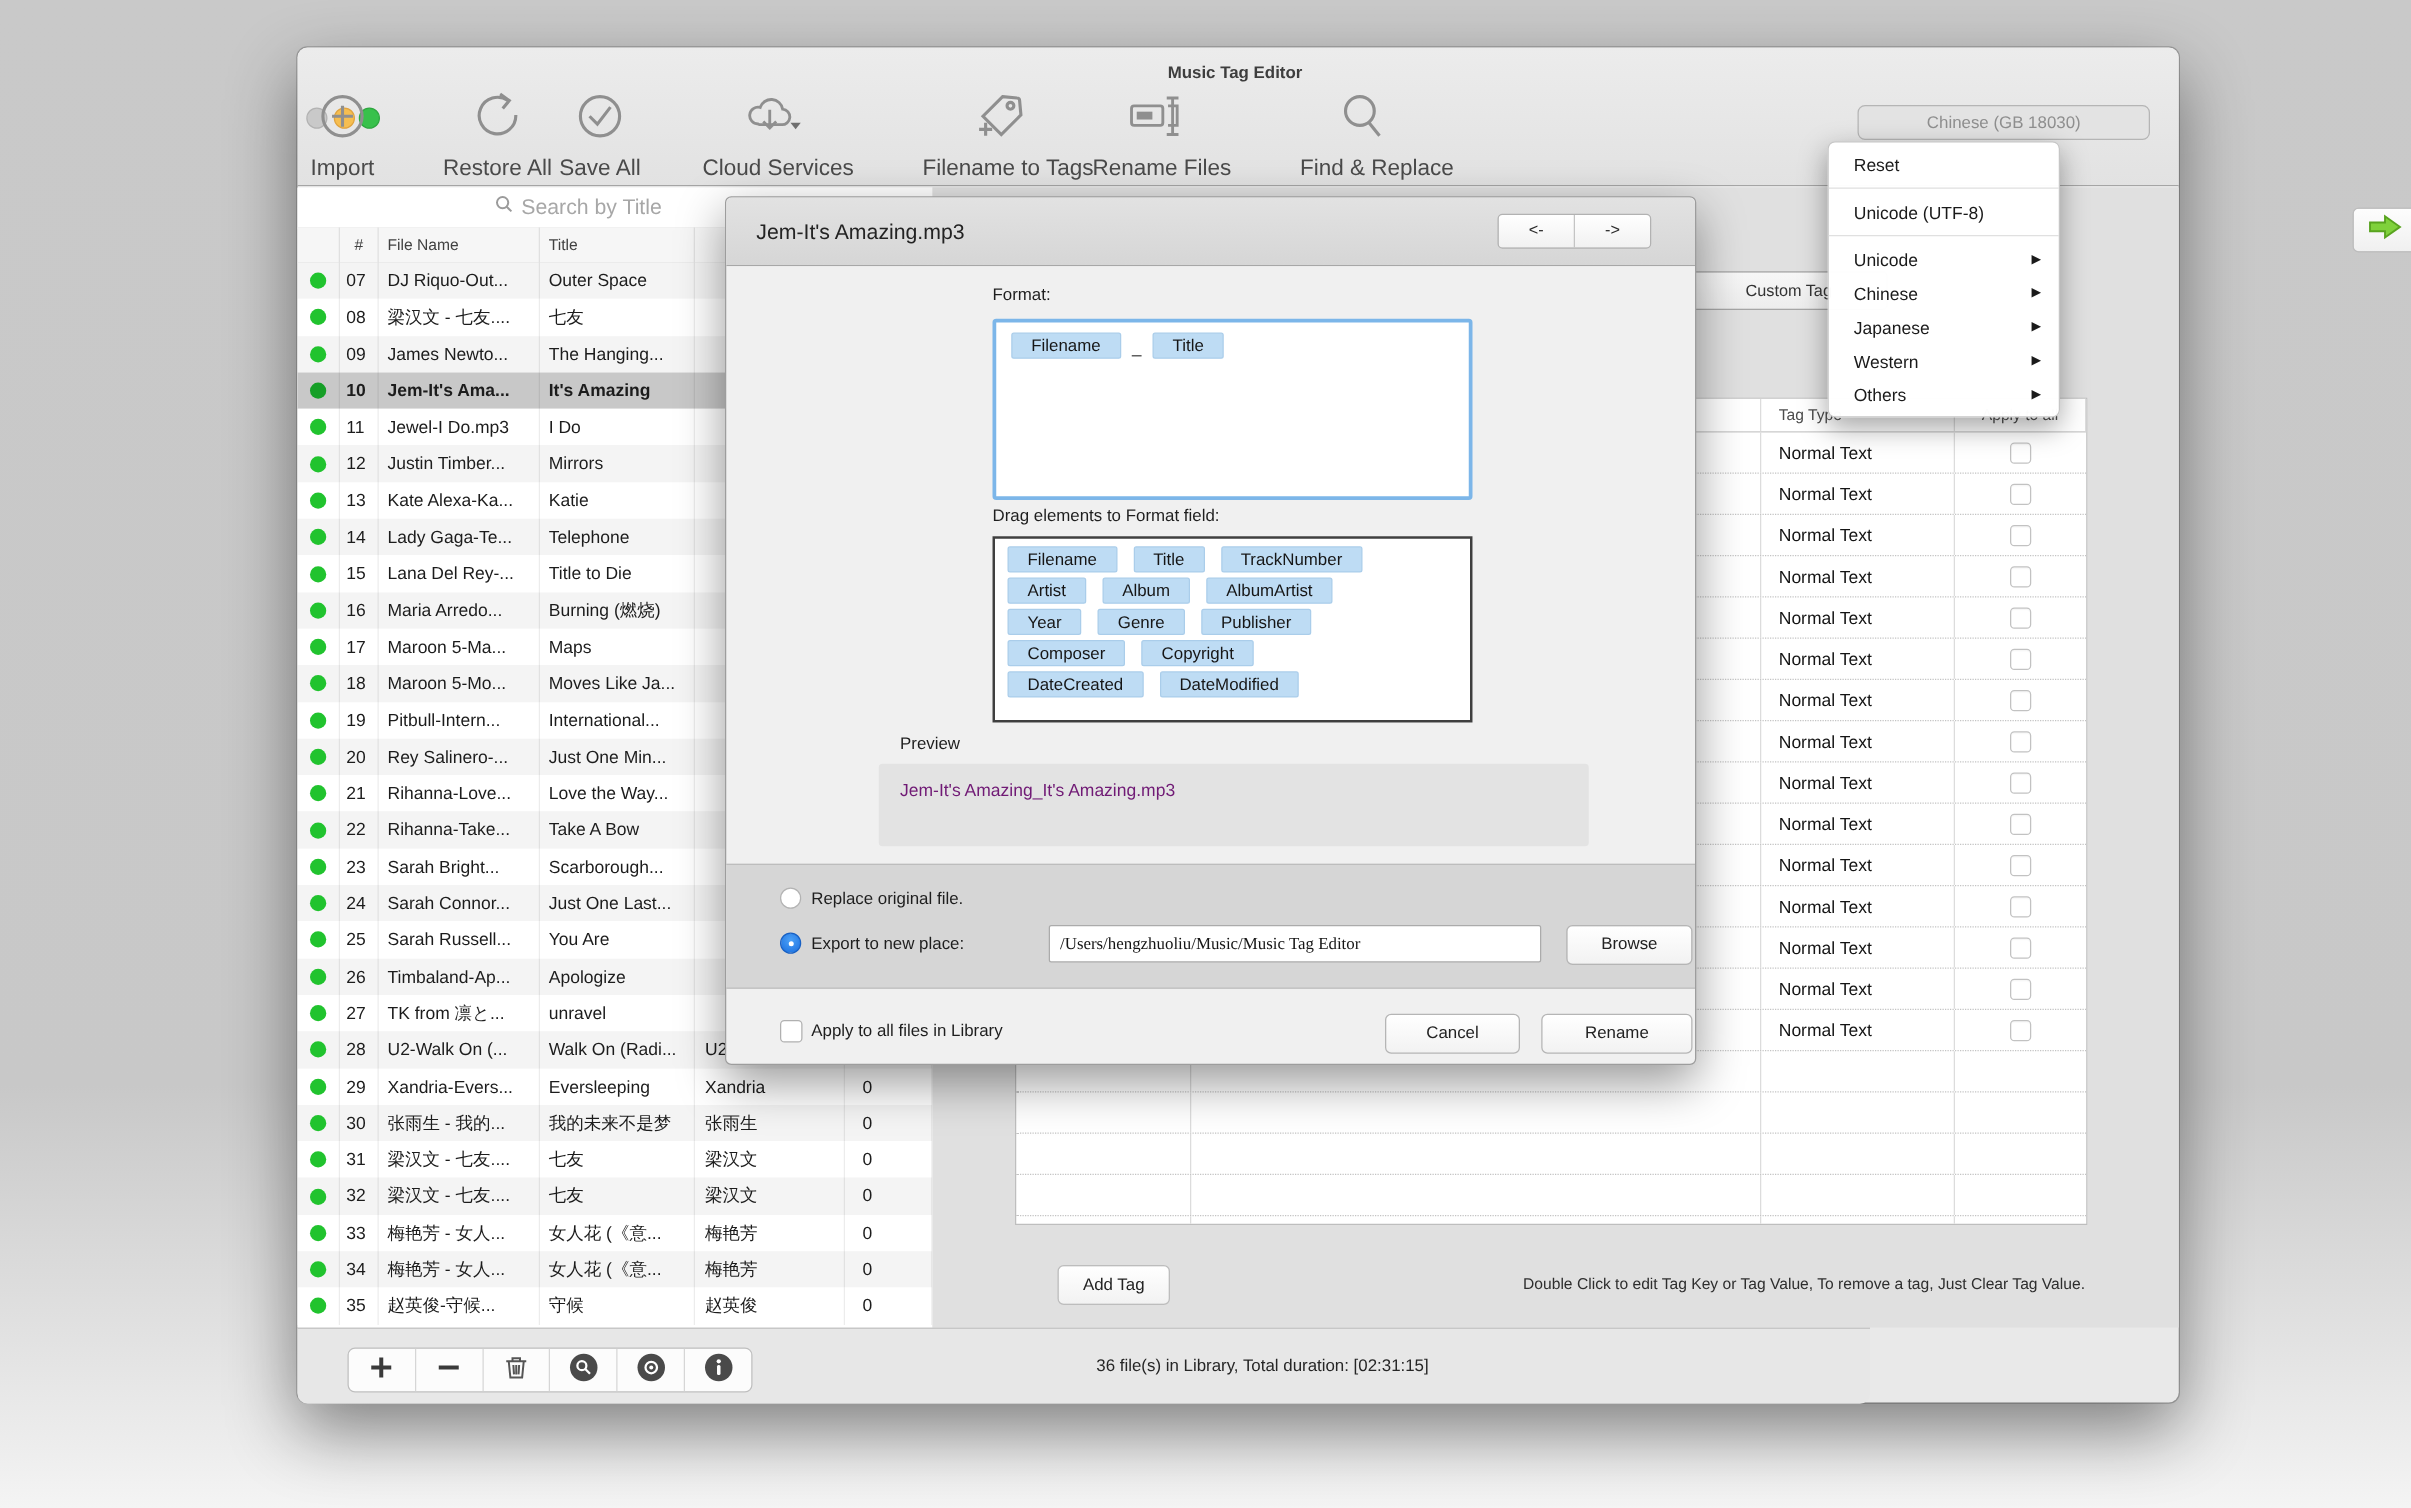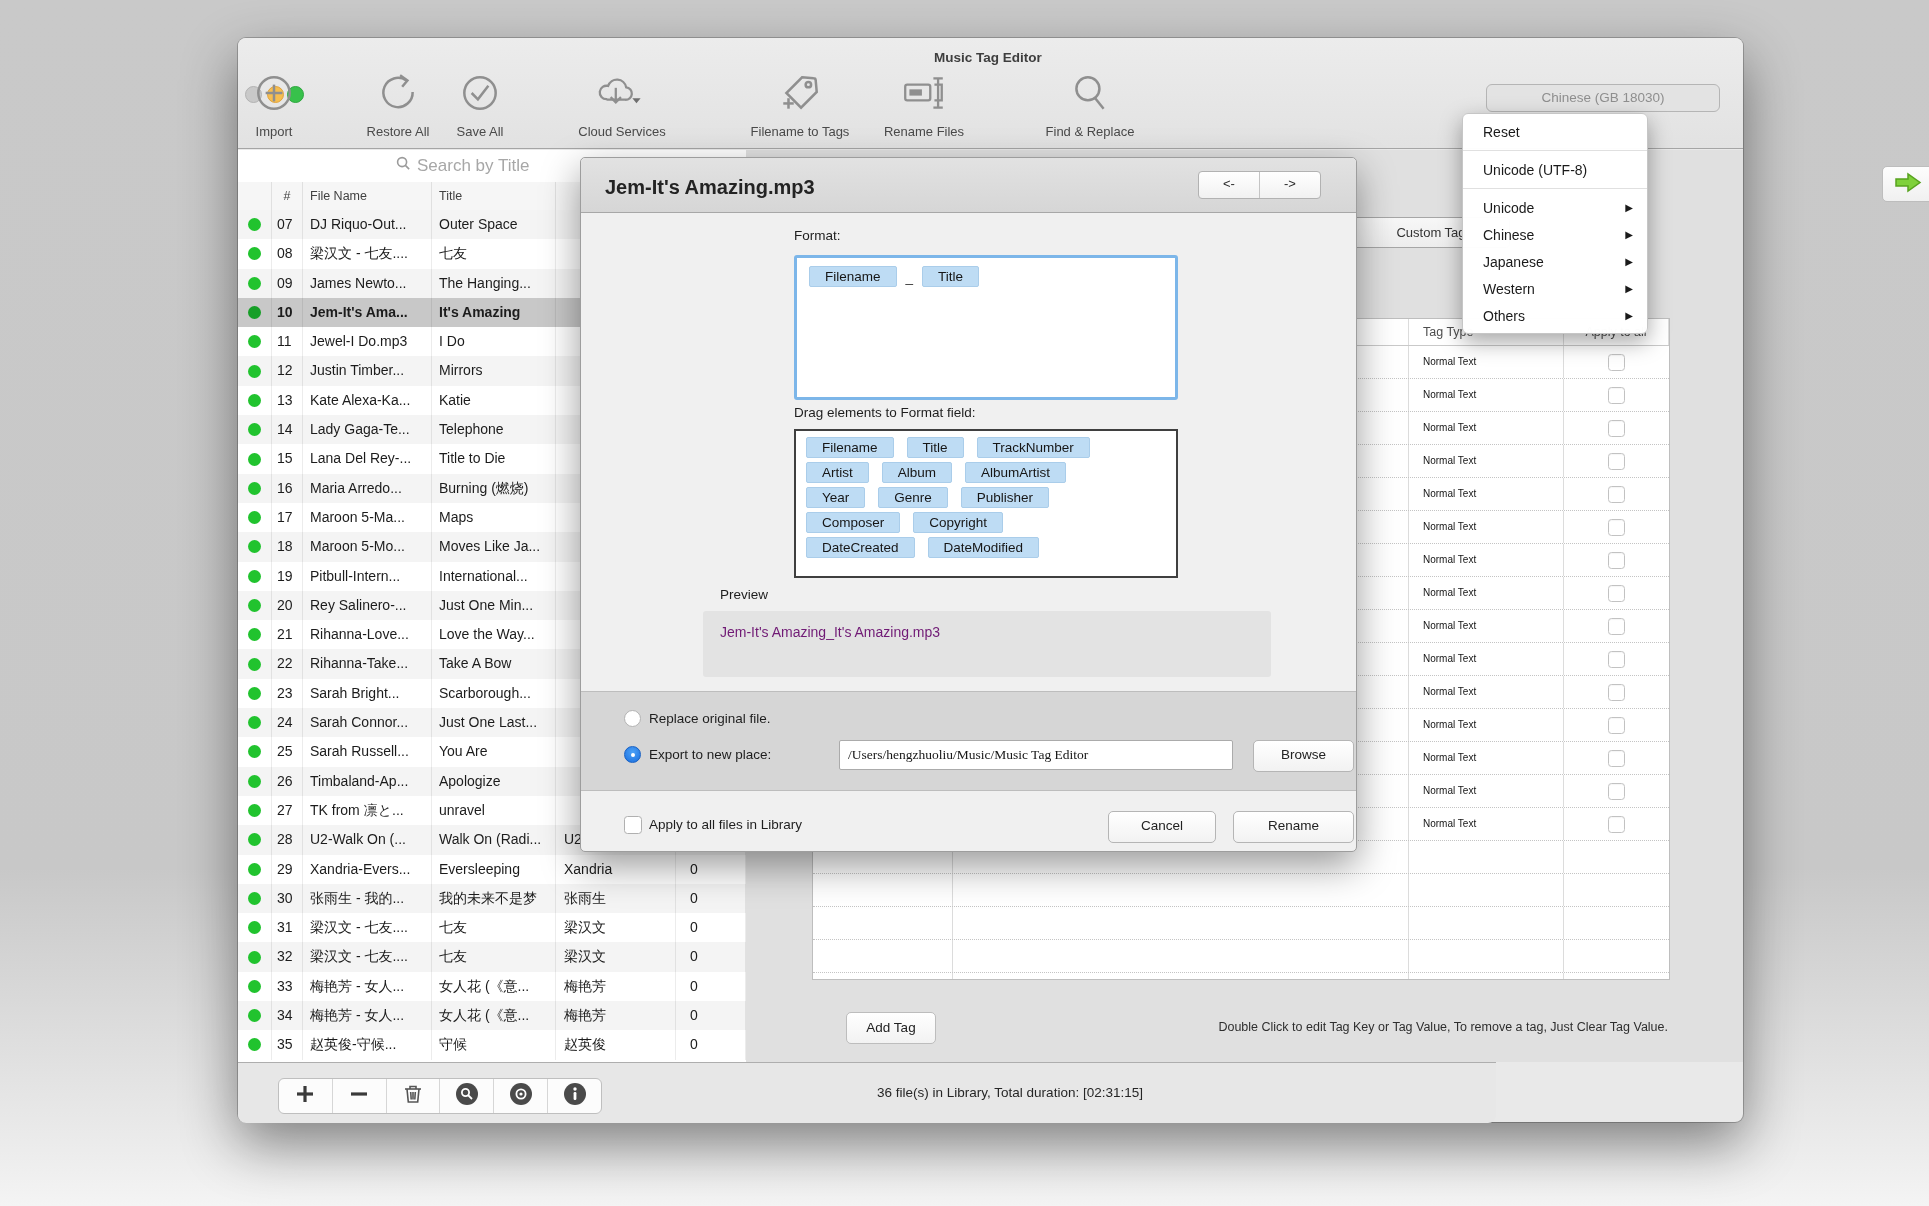--- a/index.html
+++ b/index.html
@@ -18,21 +18,21 @@
   
   #toolbar{left:0;top:0;width:1505px;height:110px;border-radius:8px 8px 0 0;
     background:linear-gradient(180deg,#ececec,#e2e2e2);border-bottom:1px solid #a5a5a5;}
   .tl{width:15px;height:15px;border-radius:50%;top:48px;}
   #tl-close{left:7px;background:#c9c9c9;border:1px solid #b2b2b2;}
   #tl-min{left:29px;background:#f6be50;border:1px solid #e0a33e;}
   #tl-zoom{left:49px;background:#38c14b;border:1px solid #2ea73f;}
   #win-title{left:420px;top:12px;width:660px;text-align:center;font-size:13.5px;font-weight:600;color:#3e3e3e;}
   .titem{top:32px;text-align:center;cursor:default;}
   .titem .ticon{display:block;height:52px;}
-  .titem .tlabel{display:block;font-size:13px;color:#4a4a4a;margin-top:2px;white-space:nowrap;}
+  .titem .tlabel{display:block;font-size:18px;color:#4a4a4a;margin-top:2px;white-space:nowrap;}
   .ticon svg{display:inline-block;}
   #enc-field{left:1248px;top:46px;width:232px;height:26px;border:1px solid #b5b5b5;border-radius:6px;
     background:#e3e3e3;color:#8f8f8f;font-size:13.5px;text-align:center;line-height:26px;}
 
   
   #file-table{left:0;top:112px;width:508px;height:912px;background:#ffffff;overflow:hidden;}
   #search-row{left:0;top:0;width:508px;height:32px;background:#fff;border-bottom:1px solid #dcdcdc;}
   #search-inner{left:158px;top:7px;height:18px;display:flex;align-items:center;gap:6px;color:#a7a7a7;font-size:17px;}
   #fheader{left:0;top:32px;width:508px;height:28px;background:#f6f6f6;border-bottom:1px solid #cfcfcf;
     display:grid;grid-template-columns:34px 31px 129px 124px 120px 70px;font-size:12.5px;color:#414141;}
@@ -57,42 +57,42 @@
   #custom-tab{left:606px;top:67px;width:156px;height:29px;background:linear-gradient(180deg,#f7f7f7,#ededed);
     border:1px solid #a6a6a6;border-radius:4px;text-align:center;line-height:29px;font-size:13px;color:#333;}
   #tag-table{left:66px;top:168px;width:856px;height:660px;background:#fff;border:1px solid #bebebe;overflow:hidden;}
   #tag-header{display:grid;grid-template-columns:140px 456px 155px 105px;height:26px;border-bottom:1px solid #c9c9c9;
     font-size:12.5px;color:#4d4d4d;background:#fff;}
   #tag-header div{line-height:26px;border-right:1px solid #dcdcdc;}
   #tag-header .th-type{padding-left:14px;}
   #tag-header .th-apply{text-align:center;}
   .trow{display:grid;grid-template-columns:140px 456px 155px 105px;height:32px;border-bottom:1px dotted #c4c4c4;}
   .tc{border-right:1px solid #dcdcdc;overflow:hidden;}
-  .tc.type{font-size:10px;color:#141414;line-height:32px;padding-left:14px;white-space:nowrap;}
+  .tc.type{font-size:14px;color:#141414;line-height:32px;padding-left:14px;white-space:nowrap;}
   .tc.apply{display:flex;align-items:center;justify-content:center;border-right:none;}
   .cbx{width:15px;height:15px;border:1px solid #c2c2c2;border-radius:3.5px;background:#fff;box-shadow:inset 0 1px 1px rgba(0,0,0,.04);}
   #add-tag{left:100px;top:862px;width:88px;height:30px;background:linear-gradient(180deg,#fff,#f2f2f2);
     border:1px solid #bdbdbd;border-radius:5px;text-align:center;line-height:30px;font-size:13.5px;color:#222;}
   #tag-hint{left:322px;top:870px;width:600px;text-align:right;font-size:12.5px;color:#2e2e2e;}
   #green-btn{left:1136px;top:16px;width:50px;height:34px;background:linear-gradient(180deg,#fdfdfd,#f0f0f0);
     border:1px solid #bdbdbd;border-radius:5px;display:flex;align-items:center;justify-content:center;}
 
   
   #status-bar{left:0;top:1024px;width:1258px;height:60px;background:#e7e7e7;border-top:1px solid #aeaeae;border-radius:0 0 8px 8px;}
   #seg{left:40px;top:15px;width:322px;height:34px;background:#fcfcfc;border:1px solid #bfbfbf;border-radius:6px;display:flex;}
   .segb{flex:1;display:flex;align-items:center;justify-content:center;border-left:1px solid #d6d6d6;}
   .segb:first-child{border-left:none;}
   #status-text{left:422px;top:22px;width:700px;text-align:center;font-size:13.5px;color:#262626;}
 
   
   #dialog{left:342px;top:119px;width:775px;height:693px;background:#f0f0f0;border:1px solid #9d9d9d;border-radius:5px;
     box-shadow:0 14px 38px rgba(0,0,0,.4);z-index:20;}
   #dlg-header{left:0;top:0;width:775px;height:54px;background:linear-gradient(180deg,#e2e2e2,#d6d6d6);
     border-bottom:1px solid #a7a7a7;border-radius:5px 5px 0 0;}
-  #dlg-title{left:24px;top:18px;font-size:20px;font-weight:700;color:#232323;}
+  #dlg-title{left:24px;top:18px;font-size:17px;font-weight:400;color:#232323;}
   #dlg-nav{left:617px;top:13px;width:121px;height:26px;display:flex;border:1px solid #b2b2b2;border-radius:4px;background:linear-gradient(180deg,#fff,#f1f1f1);}
   .navb{flex:1;text-align:center;line-height:24px;font-size:13px;color:#2c2c2c;}
   .navb + .navb{border-left:1px solid #c4c4c4;}
   .dlg-label{font-size:13.5px;color:#1e1e1e;}
   #format-label{left:213px;top:70px;}
   #format-box{left:213px;top:97px;width:384px;height:145px;background:#fff;border:3px solid #7cb6e9;border-radius:3px;
     display:flex;align-items:flex-start;padding:8px 0 0 12px;box-sizing:border-box;gap:9px;}
   .chip{display:inline-block;background:#bedcf4;border:1px solid #aacdea;color:#161616;font-size:13.5px;
     padding:2px 15px;border-radius:2px;white-space:nowrap;}
   .fmt-sep{font-size:13.5px;color:#222;line-height:24px;}

